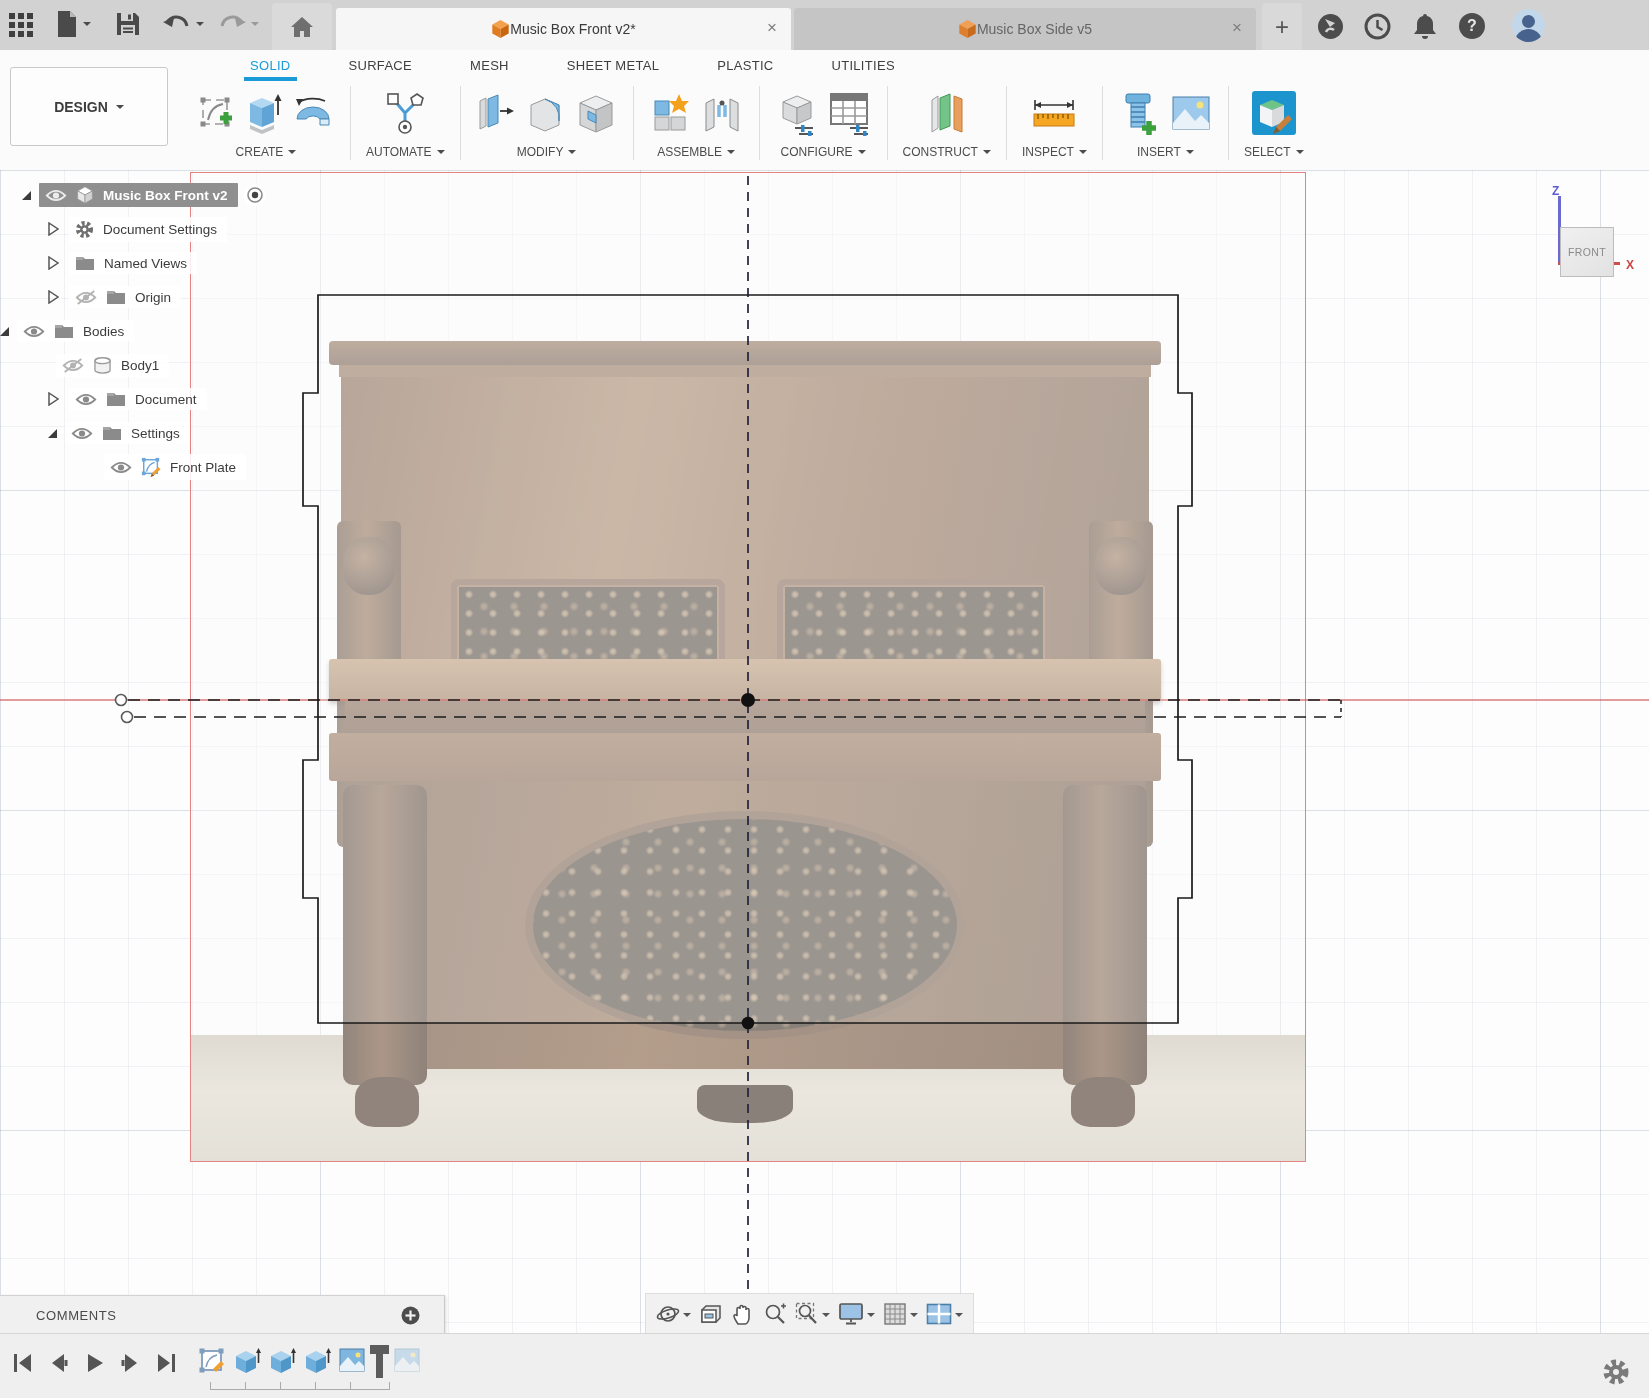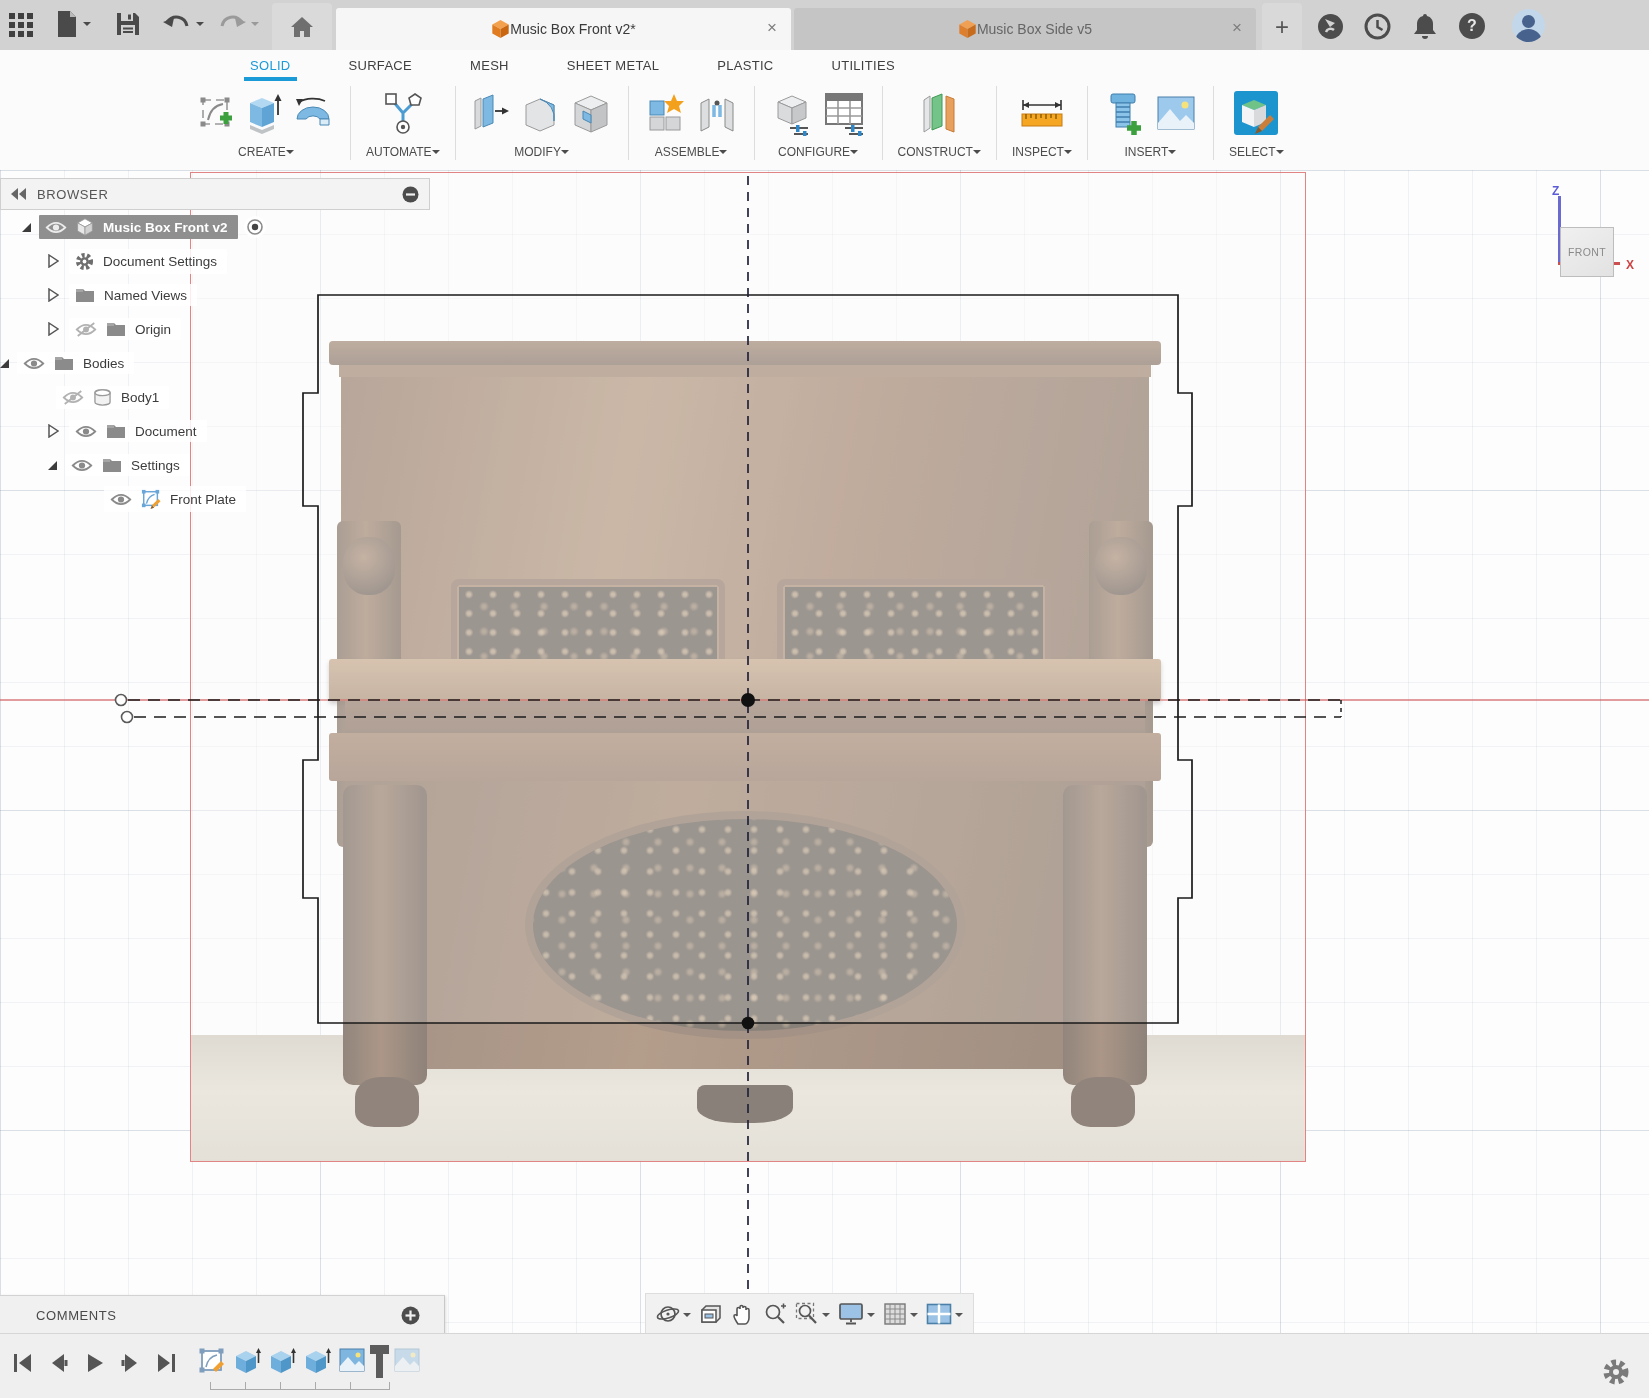--- a/index.html
+++ b/index.html
@@ -23,21 +23,21 @@
   
   #ribbon{position:absolute;left:0;top:50px;width:1649px;height:120px;background:#fbfbfc;border-bottom:1px solid #d6d6d6;}
   #design-btn{position:absolute;left:10px;top:17px;width:156px;height:77px;background:#fdfdfd;border:1px solid #c9c9c9;border-radius:3px;display:flex;align-items:center;justify-content:center;gap:8px;font-size:14px;font-weight:bold;color:#3c3c3c;}
   #rtabs{position:absolute;left:196px;top:3px;display:flex;gap:46px;}
   .rtab{font-size:13px;color:#3f3f3f;padding:5px 6px 4px;letter-spacing:.3px;}
   .rtab.active{color:#1a9ad7;box-shadow:0 4px 0 0 #1a9ad7;margin-left:48px;}
   #rgroups{position:absolute;left:184px;top:30px;display:flex;align-items:stretch;height:86px;}
   .rsep{width:1px;background:#ddd;margin:6px 2px;}
   .rgroup{display:flex;flex-direction:column;align-items:center;padding:0 13px;}
   .ricons{display:flex;gap:7px;align-items:center;flex:1;}
-  .rlabel{font-size:12px;color:#4c4c4c;display:flex;align-items:center;padding-bottom:7px;}
+  .rlabel{font-size:12px;color:#4c4c4c;display:flex;align-items:center;gap:5px;padding-bottom:7px;}
   .rlabel .caret{border-top-color:#4c4c4c;}
   
   #canvas{position:absolute;left:0;top:170px;width:1649px;height:1228px;background-color:#fdfdfe;
     background-image:
       linear-gradient(rgba(110,125,150,.16) 1px,transparent 1px),
       linear-gradient(90deg,rgba(110,125,150,.16) 1px,transparent 1px),
       linear-gradient(rgba(110,125,150,.09) 1px,transparent 1px),
       linear-gradient(90deg,rgba(110,125,150,.09) 1px,transparent 1px);
     background-size:320px 320px,320px 320px,64px 64px,64px 64px;}
   
@@ -211,20 +211,24 @@
     <span class="tb-ic" style="left:1459px;top:13px;width:26px;height:26px;border-radius:50%;background:#4c4c4c;display:flex;align-items:center;justify-content:center;color:#e8e8e8;font-weight:bold;font-size:16px">?</span>
     <span class="avatar">
       <svg width="33" height="33" viewBox="0 0 33 33">
           <circle cx="16.5" cy="12.5" r="6.5" fill="#47628c"></circle>
           <path d="M3 33 a13.5 13 0 0 1 27 0z" fill="#47628c"></path>
         </svg>
     </span>
   </header>
 
   <div id="ribbon">
+    <div id="design-btn">
+      <span>DESIGN</span>
+        <span class="caret down"></span>
+    </div>
     <div id="rtabs">
       <span class="rtab active">SOLID</span>
       <span class="rtab">SURFACE</span>
       <span class="rtab">MESH</span>
       <span class="rtab">SHEET METAL</span>
       <span class="rtab">PLASTIC</span>
       <span class="rtab">UTILITIES</span>
     </div>
 
     <div id="rgroups">
@@ -492,31 +496,20 @@
       <line x1="128" y1="530" x2="1341" y2="530" stroke="#1c1c1c" stroke-width="1.7" stroke-dasharray="12 8"></line>
       <line x1="134" y1="547" x2="1341" y2="547" stroke="#1c1c1c" stroke-width="1.7" stroke-dasharray="12 8"></line>
       <line x1="1341" y1="530" x2="1341" y2="547" stroke="#1c1c1c" stroke-width="1.5" stroke-dasharray="4 4"></line>
       <circle cx="121" cy="530" r="5.5" fill="#fdfdfe" stroke="#5a5a5a" stroke-width="1.6"></circle>
       <circle cx="127" cy="547" r="5.5" fill="#fdfdfe" stroke="#5a5a5a" stroke-width="1.6"></circle>
       <circle cx="748" cy="530" r="7" fill="#111"></circle>
       <circle cx="748" cy="853" r="6.3" fill="#111"></circle>
     </svg>
 
     <div id="browser">
-      <div id="bheader">
-        <svg width="16" height="12" viewBox="0 0 16 12">
-            <polygon points="7,0 7,12 0,6" fill="#666"></polygon>
-            <polygon points="15,0 15,12 8,6" fill="#666"></polygon>
-          </svg>
-        <span id="btitle">BROWSER</span>
-        <svg width="17" height="17" viewBox="0 0 17 17">
-            <circle cx="8.5" cy="8.5" r="8" fill="#4c4c4c"></circle>
-            <rect x="4" y="7.4" width="9" height="2.2" fill="#f0f0f0"></rect>
-          </svg>
-      </div>
 
       <div class="brow" style="padding-left:22px">
         <span class="tri-exp"></span>
         <span class="chip root">
           <svg width="22" height="15" viewBox="0 0 24 16">
               <path d="M2 8 Q12 -2 22 8 Q12 18 2 8Z" fill="none" stroke="#ececec" stroke-width="2"></path>
               <circle cx="12" cy="8" r="3.4" fill="#ececec"></circle>
             </svg>
           <svg width="18" height="18" viewBox="0 0 22 22">
               <polygon points="11,1 20,6 11,11 2,6" fill="#fff" stroke="#999"></polygon>

